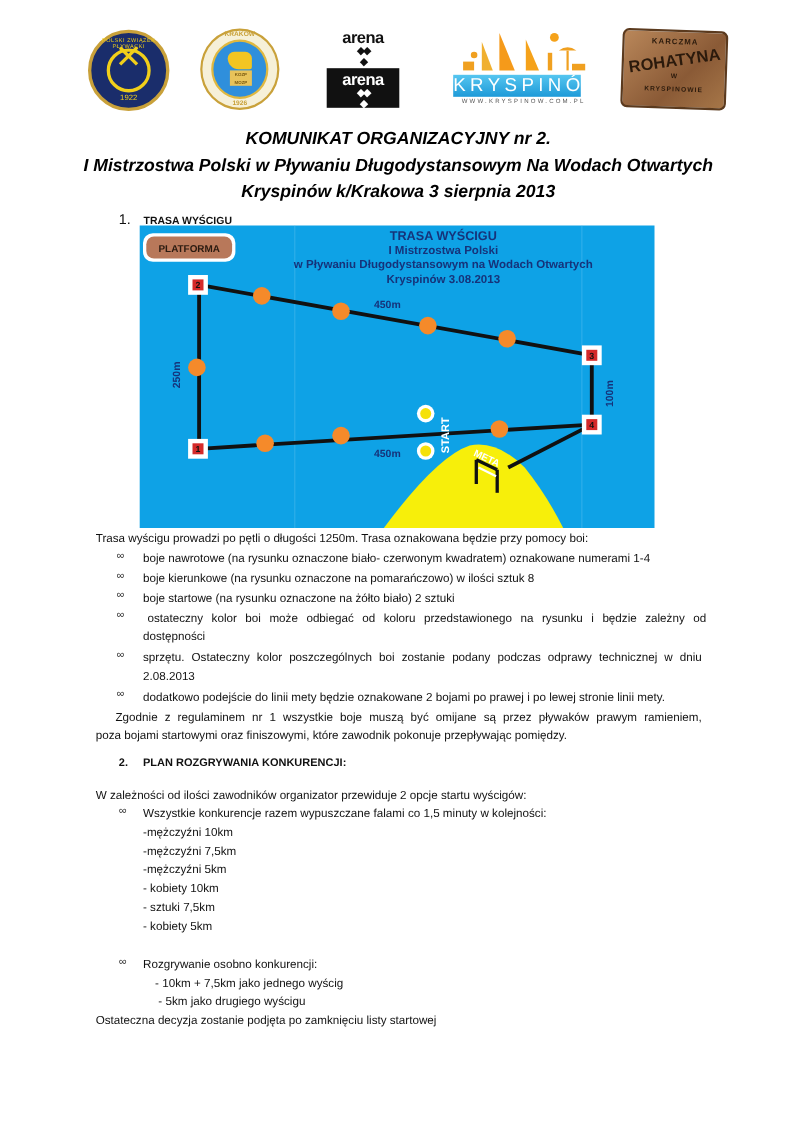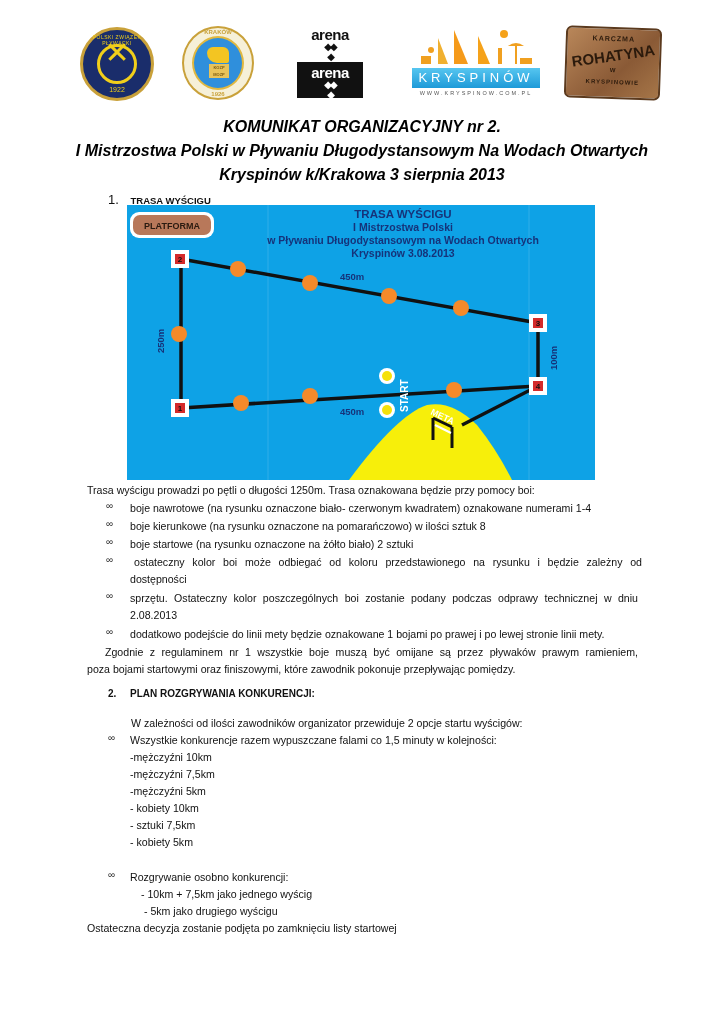--- a/index.html
+++ b/index.html
@@ -27,22 +27,22 @@
   .krk .yr { position:absolute; bottom:1px; width:100%; text-align:center; font-size:6px; color:#c9a13a; font-weight:bold; }
   .arena1 { left:300px; top:28px; width:60px; height:30px; text-align:center; }
   .arena2 { left:297px; top:62px; width:66px; height:36px; background:#111; text-align:center; }
   .arena-word { font-weight:bold; font-size:15px; letter-spacing:-0.5px; line-height:14px; }
   .arena-dia { font-size:10px; line-height:10px; letter-spacing:-2px; }
   .arena1 .arena-word, .arena1 .arena-dia { color:#111; }
   .arena2 .arena-word, .arena2 .arena-dia { color:#fff; }
   .arena2 .arena-word { margin-top:4px; }
   .kr { left:412px; top:24px; width:128px; height:78px; }
   .kr .scene { position:absolute; left:4px; top:4px; width:118px; height:40px; }
-  .kr .band { position:absolute; left:0; top:44px; width:128px; height:20px; background:linear-gradient(#56c6f0,#1e9ad8);
-              color:#fff; font-size:13px; letter-spacing:4px; text-align:center; line-height:20px; }
+  .kr .band { position:absolute; left:0; top:44px; width:116px; height:20px; background:linear-gradient(#56c6f0,#1e9ad8);
+              color:#fff; font-size:17px; letter-spacing:4px; text-align:right; line-height:20px; }
   .kr .url { position:absolute; left:0; top:66px; width:128px; text-align:center; font-size:5.5px; letter-spacing:2px; color:#555; }
   .roh { left:565px; top:27px; width:96px; height:72px; background:linear-gradient(135deg,#b9875a,#8a5a36 60%,#a67648);
          border-radius:6px; border:2px solid #5b3a1e; box-sizing:border-box; transform:rotate(2deg); }
   .roh .t1 { position:absolute; top:6px; width:100%; text-align:center; font-size:7px; color:#2b1a0c; font-weight:bold; letter-spacing:1px; }
   .roh .t2 { position:absolute; top:18px; width:100%; text-align:center; font-size:15px; color:#2b1a0c; font-weight:bold; transform:rotate(-10deg); }
   .roh .t3 { position:absolute; top:38px; width:100%; text-align:center; font-size:6px; color:#2b1a0c; font-weight:bold; }
   .roh .t4 { position:absolute; top:50px; width:100%; text-align:center; font-size:6px; color:#2b1a0c; font-weight:bold; letter-spacing:1px; }
 
   
   .title { position:absolute; left:0; width:724px; text-align:center; font-weight:bold; font-style:italic;
@@ -222,30 +222,30 @@
 
 <div class="bul" style="left:106px; top:554px;">∞</div>
 <div class="txt just" style="left:134px; top:553px; width:508px;">ostateczny kolor boi może odbiegać od koloru przedstawionego na rysunku i będzie zależny  od</div>
 <div class="txt" style="left:130px; top:570px;">dostępności</div>
 
 <div class="bul" style="left:106px; top:590px;">∞</div>
 <div class="txt just" style="left:130px; top:589px; width:508px;">sprzętu. Ostateczny kolor poszczególnych boi zostanie podany podczas odprawy technicznej w dniu</div>
 <div class="txt" style="left:130px; top:606px;">2.08.2013</div>
 
 <div class="bul" style="left:106px; top:626px;">∞</div>
-<div class="txt" style="left:130px; top:625px;">dodatkowo podejście do linii mety będzie oznakowane 1 bojami po prawej i po lewej stronie linii mety.</div>
+<div class="txt" style="left:130px; top:625px;">dodatkowo podejście do linii mety będzie oznakowane 2 bojami po prawej i po lewej stronie linii mety.</div>
 
 <div class="txt just" style="left:105px; top:643px; width:533px;">Zgodnie z regulaminem nr 1 wszystkie boje muszą być omijane są przez pływaków prawym ramieniem,</div>
 <div class="txt" style="left:87px; top:660px;">poza bojami startowymi oraz finiszowymi, które zawodnik pokonuje przepływając pomiędzy.</div>
 
 <div class="h2">
   <span class="n">2.</span><span>PLAN ROZGRYWANIA KONKURENCJI:</span>
 </div>
 
-<div class="txt" style="left:87px; top:714px;margin-left:44px;">W zależności od ilości zawodników organizator przewiduje  2 opcje startu wyścigów:</div>
+<div class="txt" style="left:87px; top:714px;">W zależności od ilości zawodników organizator przewiduje  2 opcje startu wyścigów:</div>
 
 <div class="bul" style="left:108px; top:732px;">∞</div>
 <div class="txt" style="left:130px; top:731px;">Wszystkie konkurencje razem wypuszczane falami co  1,5 minuty w kolejności:</div>
 <div class="txt" style="left:130px; top:748px;">-mężczyźni 10km</div>
 <div class="txt" style="left:130px; top:765px;">-mężczyźni 7,5km</div>
 <div class="txt" style="left:130px; top:782px;">-mężczyźni 5km</div>
 <div class="txt" style="left:130px; top:799px;">- kobiety 10km</div>
 <div class="txt" style="left:130px; top:816px;">- sztuki 7,5km</div>
 <div class="txt" style="left:130px; top:833px;">- kobiety 5km</div>
 

